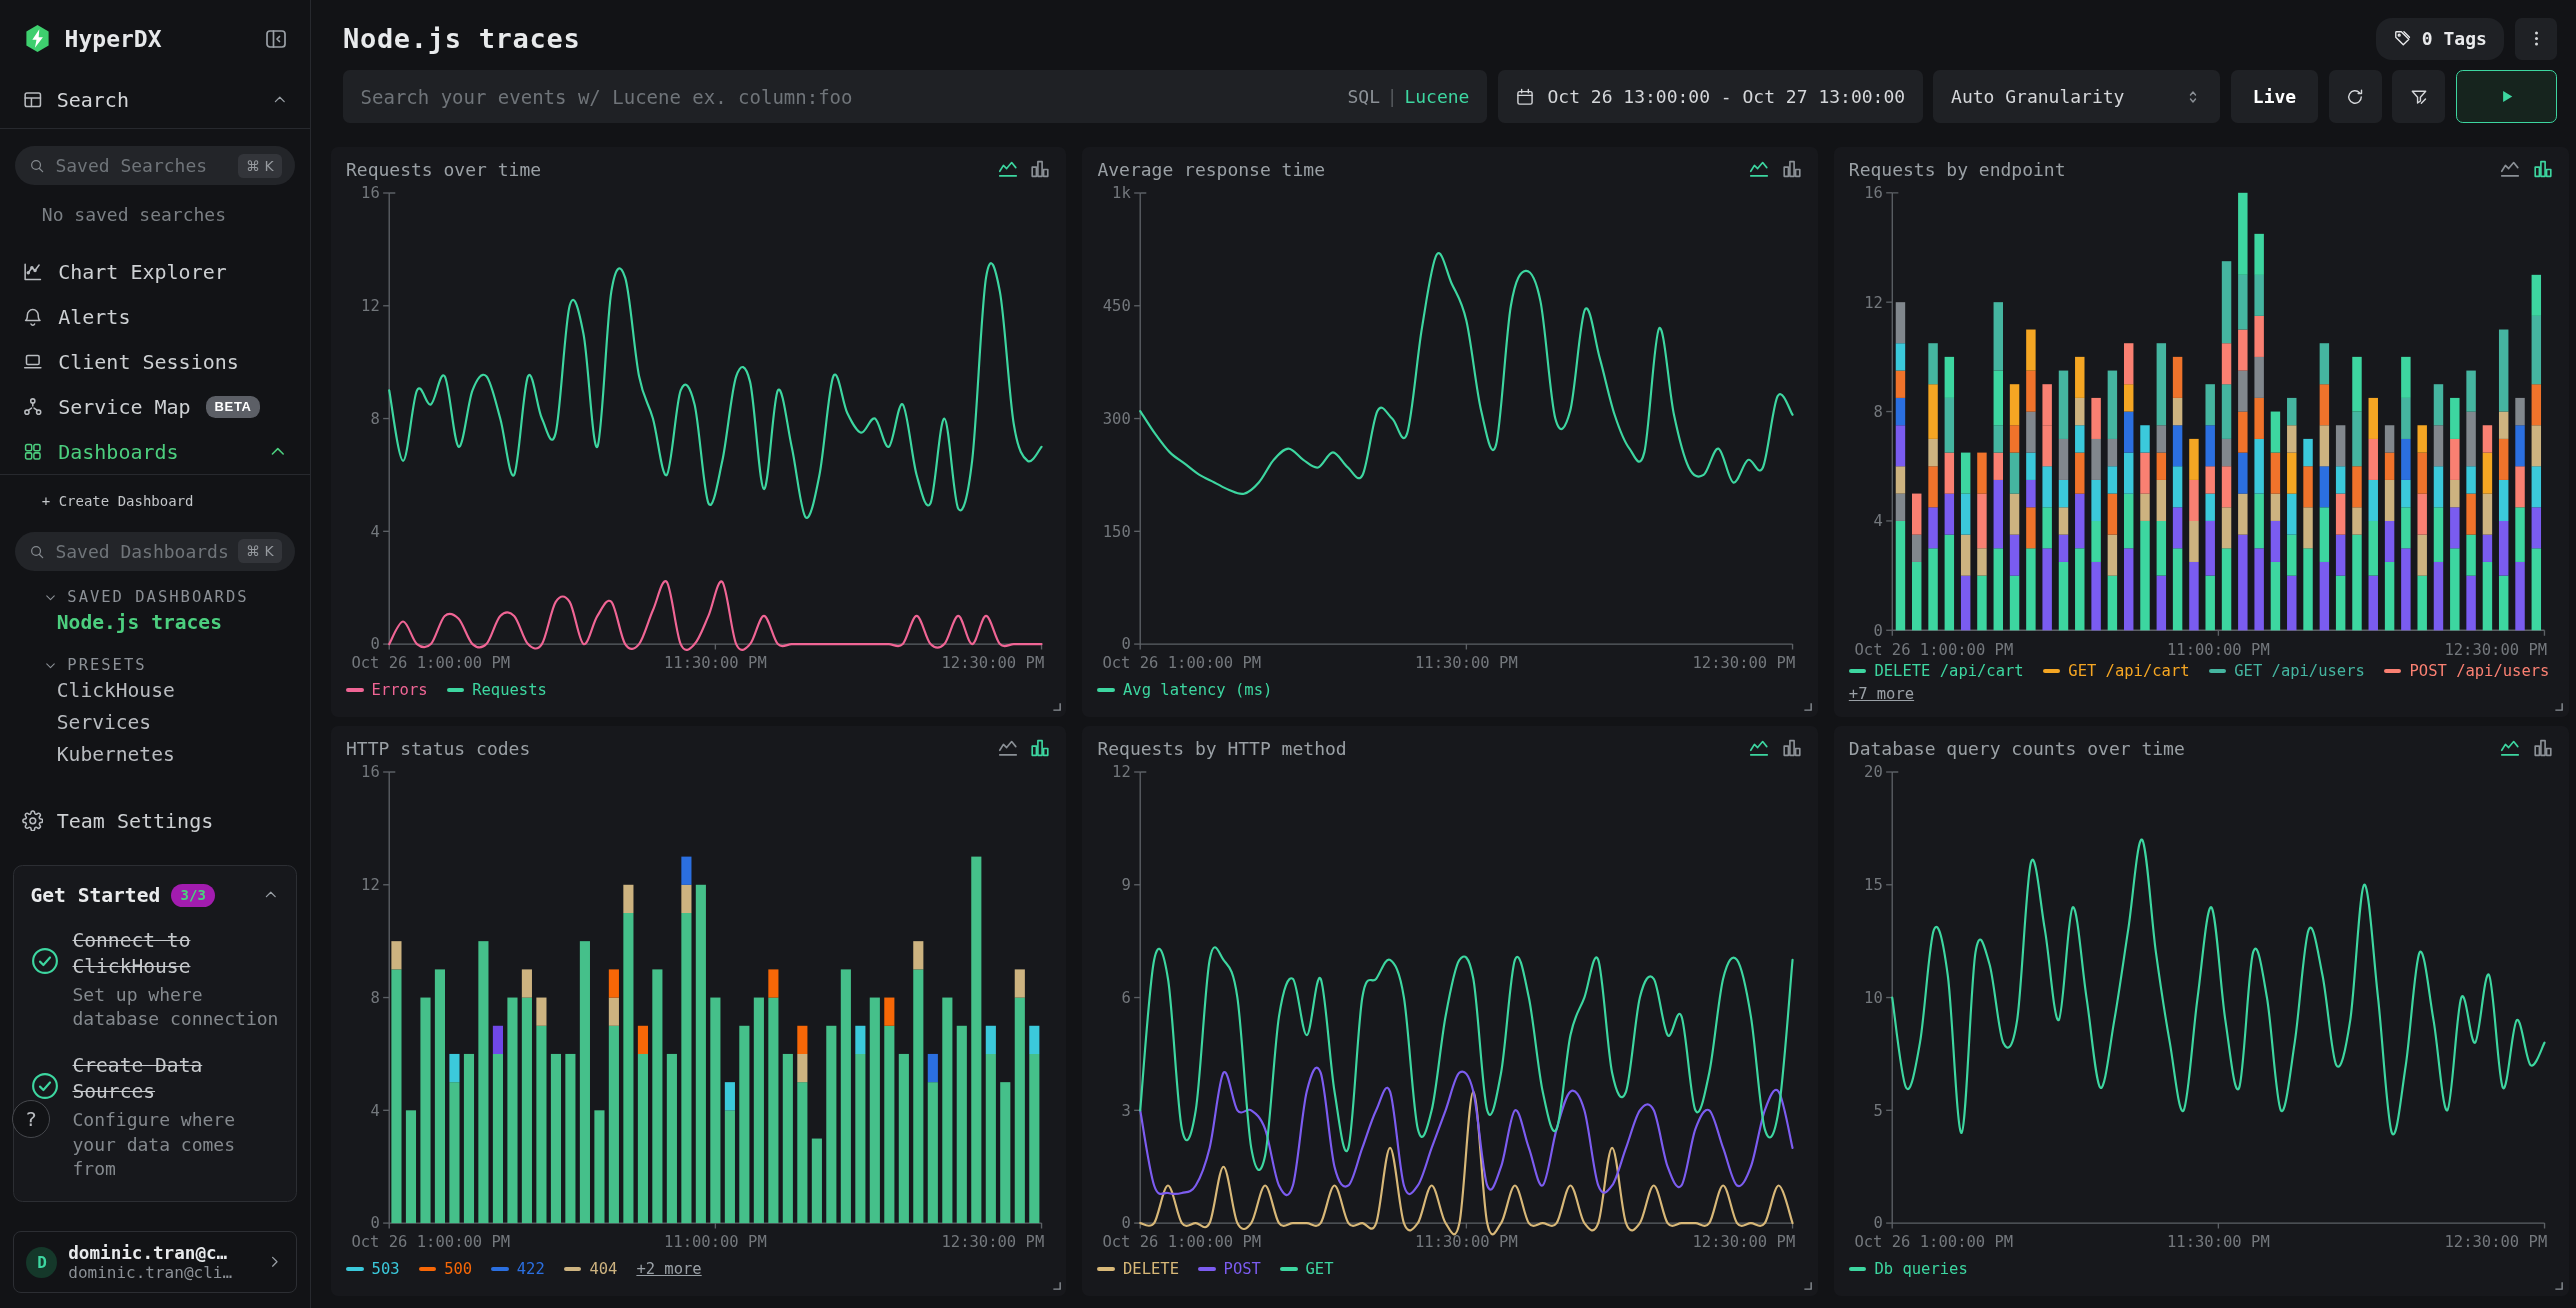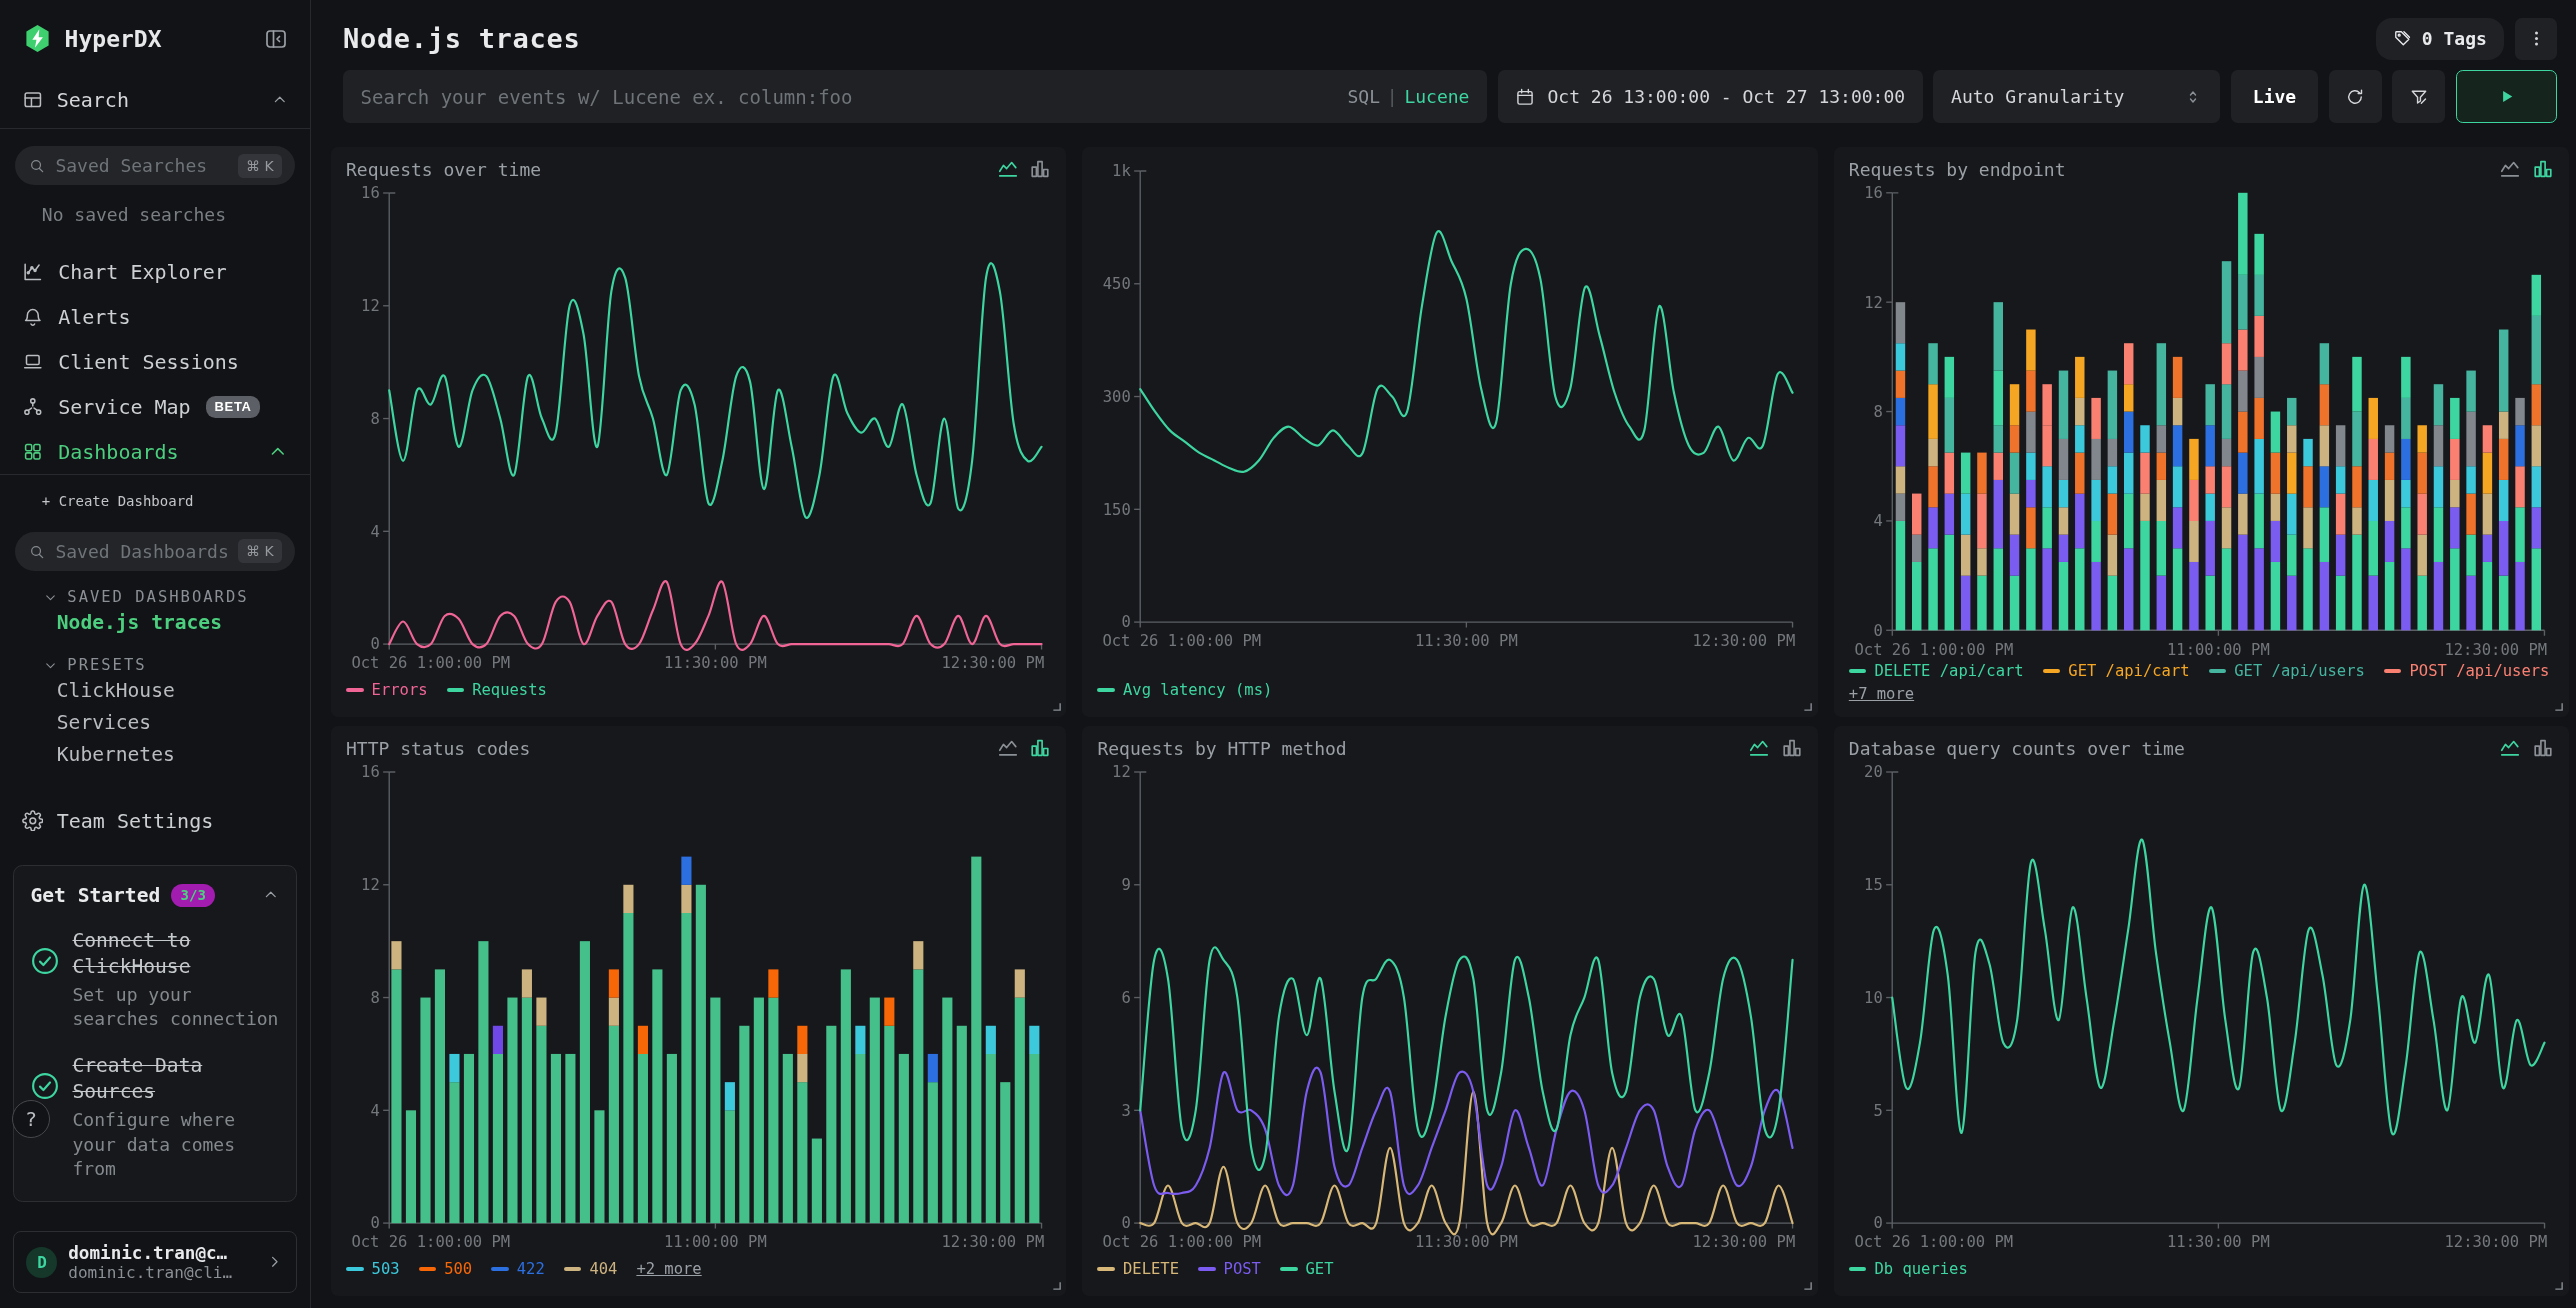--- a/index.html
+++ b/index.html
@@ -272,21 +272,21 @@
     <div id="gs-items">
         <div class="gs-item">
           <span class="ic gs-check">
             <svg viewBox="0 0 24 24" fill="none" stroke="currentColor" stroke-width="1.7" stroke-linecap="round" stroke-linejoin="round">
               <circle cx="12" cy="12" r="9.5"></circle>
               <path d="M8 12.5l2.7 2.7 5.3-6"></path>
             </svg>
           </span>
     <span>
             <div class="gs-item-title">Connect to ClickHouse</div>
-    <div class="gs-item-desc">Set up your searches connection</div>
+    <div class="gs-item-desc">Set up where database connection</div>
           </span>
         </div>
         <div class="gs-item">
           <span class="ic gs-check">
             <svg viewBox="0 0 24 24" fill="none" stroke="currentColor" stroke-width="1.7" stroke-linecap="round" stroke-linejoin="round">
               <circle cx="12" cy="12" r="9.5"></circle>
               <path d="M8 12.5l2.7 2.7 5.3-6"></path>
             </svg>
           </span>
     <span>
@@ -444,20 +444,38 @@
             <span style="color:#3dd6a0">Requests</span>
           </span>
         </div>
     <span class="ic resize">
       <svg viewBox="0 0 14 14" fill="none" stroke="currentColor" stroke-width="2">
             <path d="M12 2v10H2"></path>
           </svg>
     </span>
   </section>
       <section class="panel">
+    <div class="panel-head">
+      <span class="panel-title">Average response time</span>
+      <span class="views">
+        <span class="ic view-icon vi-line active">
+          <svg viewBox="0 0 24 24" fill="none" stroke="currentColor" stroke-width="1.8" stroke-linecap="round" stroke-linejoin="round">
+                <path d="M3 14.5l4-6.5 3.5 3.5L16 5l4.5 5.5"></path>
+                <path d="M3 19.5h18"></path>
+              </svg>
+        </span>
+        <span class="ic view-icon vi-bar">
+          <svg viewBox="0 0 24 24" fill="none" stroke="currentColor" stroke-width="1.8" stroke-linejoin="round">
+                <rect x="3.5" y="10" width="4.6" height="10"></rect>
+                <rect x="9.7" y="4" width="4.6" height="16"></rect>
+                <rect x="15.9" y="12.5" width="4.6" height="7.5"></rect>
+              </svg>
+        </span>
+      </span>
+    </div>
     <div class="chart-area">
           <svg width="705" height="492" viewBox="0 0 1044 728">
             <path d="M64 16 h9 M64 16 V684 H1030 M1030 684 v8 M547.0 684 v8 M64 684 v8" stroke="#5c6065" stroke-width="2" fill="none"></path>
             <path d="M55 16.0 H64" stroke="#5c6065" stroke-width="2"></path>
             <text x="50" y="24.0" text-anchor="end">1k</text>
             <path d="M55 183.0 H64" stroke="#5c6065" stroke-width="2"></path>
             <text x="50" y="191.0" text-anchor="end">450</text>
             <path d="M55 350.0 H64" stroke="#5c6065" stroke-width="2"></path>
             <text x="50" y="358.0" text-anchor="end">300</text>
             <path d="M55 517.0 H64" stroke="#5c6065" stroke-width="2"></path>

